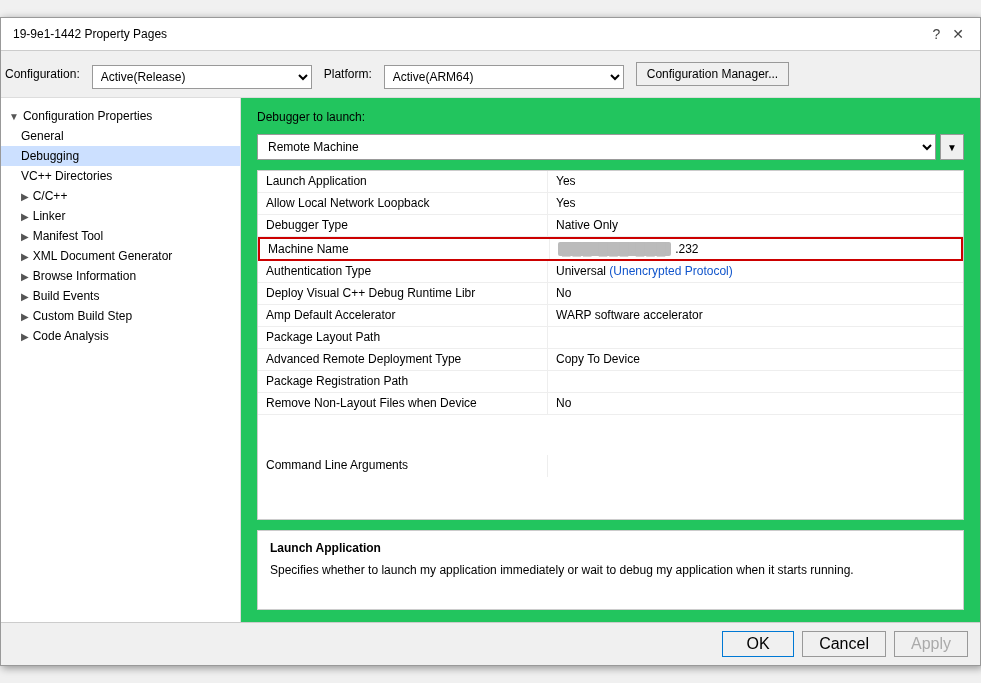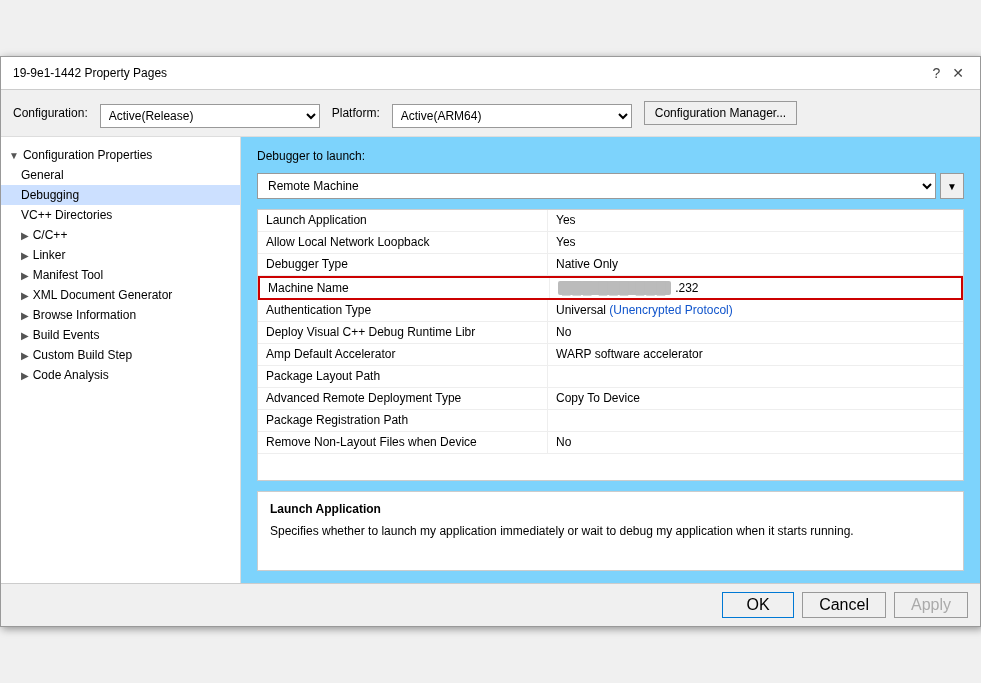--- a/index.html
+++ b/index.html
@@ -8,22 +8,22 @@
       font-size: 12px;
       background: #f0f0f0;
       display: flex;
       justify-content: center;
       align-items: center;
       width: 981px;
       height: 683px;
     }
     .dialog {
       width: 981px;
-      height: 571px;
-      background: #7dd3fc;
+      height: 649px;
+      background: #22c55e;
       border: 1px solid #999;
       box-shadow: 2px 2px 8px rgba(0,0,0,0.4);
       display: flex;
       flex-direction: column;
     }
     .title-bar {
       background: #fff;
       padding: 8px 12px;
       display: flex;
       align-items: center;
@@ -40,21 +40,21 @@
       background: none;
       border: none;
       cursor: pointer;
       font-size: 14px;
       padding: 0 4px;
       color: #444;
     }
     .config-row {
       display: flex;
       align-items: center;
-      padding: 8px 12px;
+      padding: 8px 4px;
       gap: 12px;
       background: #f0f0f0;
       border-bottom: 1px solid #ddd;
     }
     .config-label {
       font-size: 12px;
       color: #000;
     }
     .config-select {
       height: 24px;

